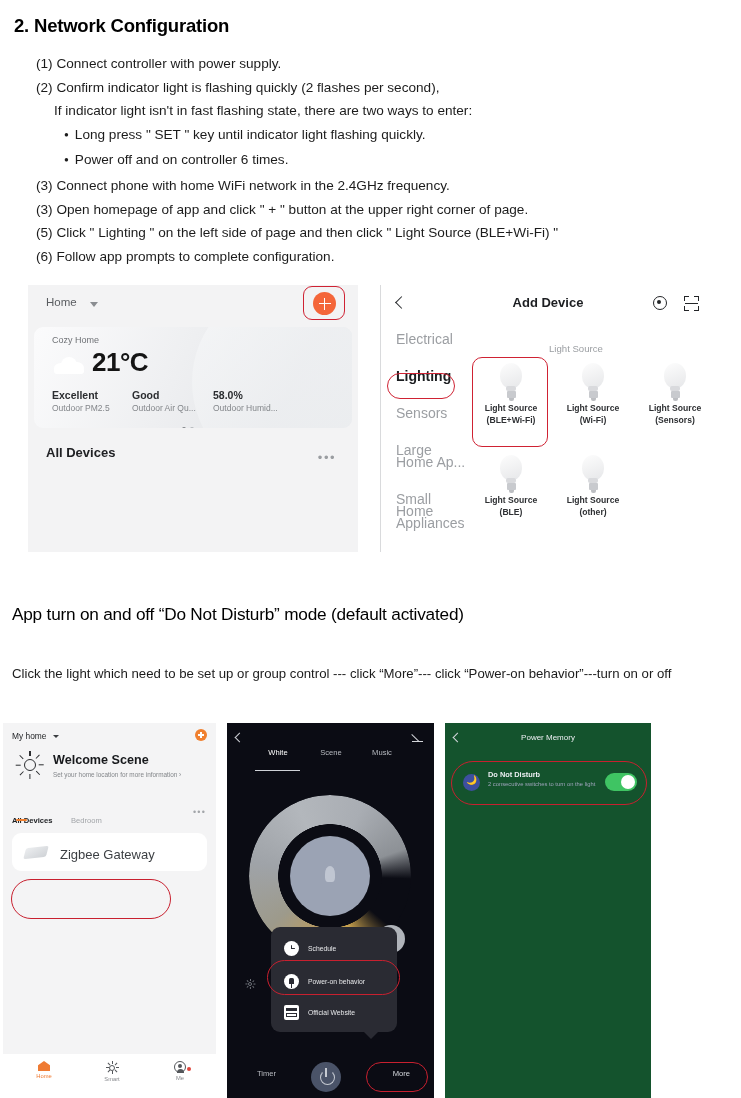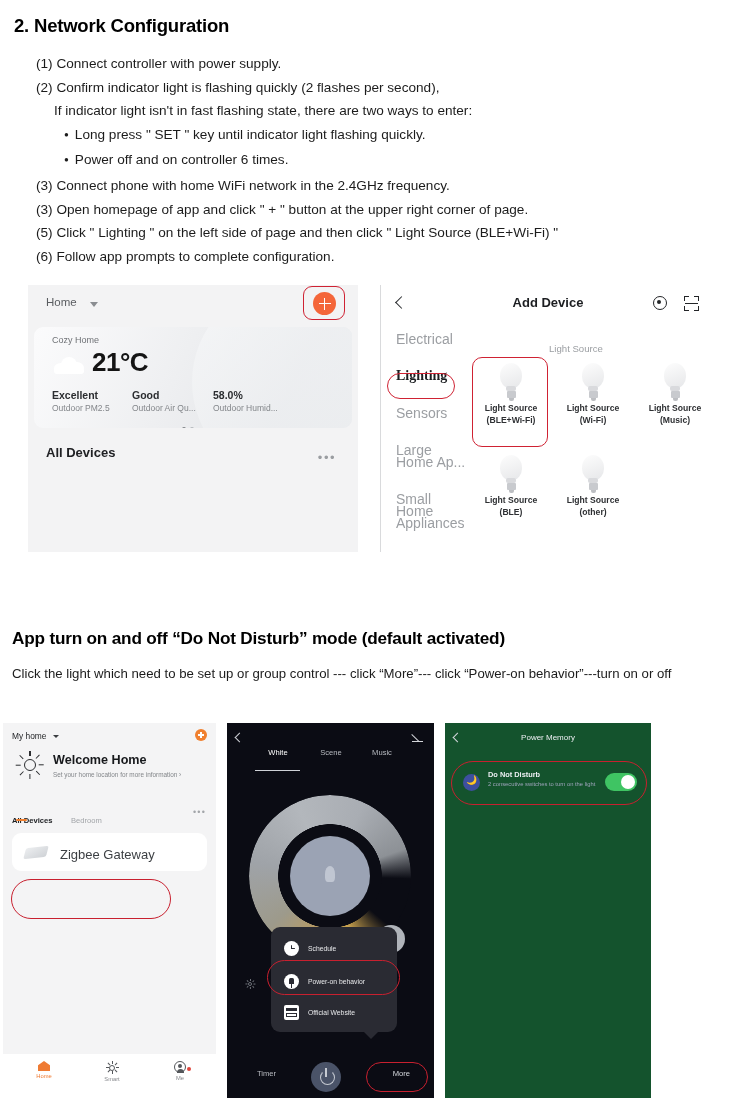--- a/index.html
+++ b/index.html
@@ -164,21 +164,21 @@
   .ico-scan .tr { right:0; top:0; border-right:1.6px solid #232528; border-top:1.6px solid #232528;}
   .ico-scan .bl { left:0; bottom:0; border-left:1.6px solid #232528; border-bottom:1.6px solid #232528;}
   .ico-scan .br { right:0; bottom:0; border-right:1.6px solid #232528; border-bottom:1.6px solid #232528;}
   .ico-scan .mid { left:1px; top:6.5px; width:13px; height:1.5px; background:#232528;}
 
   .cat-list { position: absolute; left: 8px; top: 48px; width: 78px; }
   .cat {
     font-size: 14px; line-height: 12px; color: #9b9ea2;
     margin-bottom: 25px; padding-left: 3px;
   }
-  .cat.active { color: #1b1d20; font-weight: bold; font-family: Liberation Serif, serif; }
+  .cat.active { color: #1b1d20; font-weight: bold; }
   .hl-lighting {
     position: absolute; left: 2px; top: 88px;
     width: 68px; height: 26px;
     border: 1.6px solid #cf2233; border-radius: 13px;
   }
   .ls-header {
     position: absolute; left: 164px; top: 58px;
     font-size: 9.6px; color: #9b9ea2;
   }
   .grid { position: absolute; left: 90px; top: 78px; width: 236px; }
@@ -205,22 +205,22 @@
   }
   .tile-lbl { font-size: 8.6px; font-weight: bold; color: #2e3033; line-height: 11.5px; }
   .hl-tile {
     position: absolute; left: 87px; top: 72px;
     width: 76px; height: 90px;
     border: 1.8px solid #cf2233; border-radius: 10px;
   }
 
   
   .h2 {
-    position: absolute; left: 12px; top: 628px;
-    font-size: 17.2px; font-weight: bold; color: #000; letter-spacing: -0.2px;
+    position: absolute; left: 12px; top: 604px;
+    font-size: 17.2px; font-weight: normal; color: #000; letter-spacing: -0.2px;
   }
   .p-desc {
     position: absolute; left: 12px; top: 662px; width: 725px;
     font-size: 13.2px; line-height: 23.5px; color: #1c1c1c;
   }
 
   
   .phone { position: absolute; top: 723px; overflow: hidden; }
   .phone-1 { left: 3px; width: 213px; height: 375px; background: #f4f4f5; }
   .phone-2 { left: 227px; width: 207px; height: 375px; background: #0b0c14; }
@@ -659,21 +659,21 @@
           <div class="tile-lbl">Light Source</div>
           <div class="tile-lbl">(Wi-Fi)</div>
         </div>
         <div class="tile" style="left:164px; top:0;">
           <div class="bulb">
               <div class="glass"></div>
               <div class="neck"></div>
               <div class="base"></div>
             </div>
           <div class="tile-lbl">Light Source</div>
-          <div class="tile-lbl">(Music)</div>
+          <div class="tile-lbl">(Sensors)</div>
         </div>
         <div class="tile" style="left:0; top:92px;">
           <div class="bulb">
               <div class="glass"></div>
               <div class="neck"></div>
               <div class="base"></div>
             </div>
           <div class="tile-lbl">Light Source</div>
           <div class="tile-lbl">(BLE)</div>
         </div>
@@ -703,21 +703,21 @@
       <div class="core"></div>
       <i style="transform:rotate(0deg)"></i>
         <i style="transform:rotate(45deg)"></i>
       <i style="transform:rotate(90deg)"></i>
         <i style="transform:rotate(135deg)"></i>
       <i style="transform:rotate(180deg)"></i>
         <i style="transform:rotate(225deg)"></i>
       <i style="transform:rotate(270deg)"></i>
         <i style="transform:rotate(315deg)"></i>
     </div>
-    <div class="p1-welcome">Welcome Home</div>
+    <div class="p1-welcome">Welcome Scene</div>
     <div class="p1-sub">Set your home location for more information  ›</div>
 
     <div class="p1-tabs">
       <span class="p1-tab on">All Devices</span>
       <span class="p1-tab off">Bedroom</span>
     </div>
     <div class="p1-tab-underline"></div>
     <div class="p1-dots">•••</div>
 
     <div class="dev-card c1">

